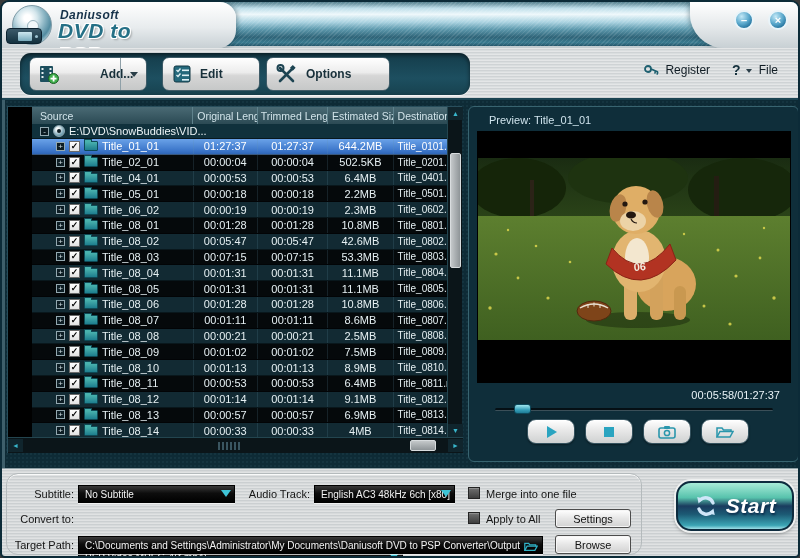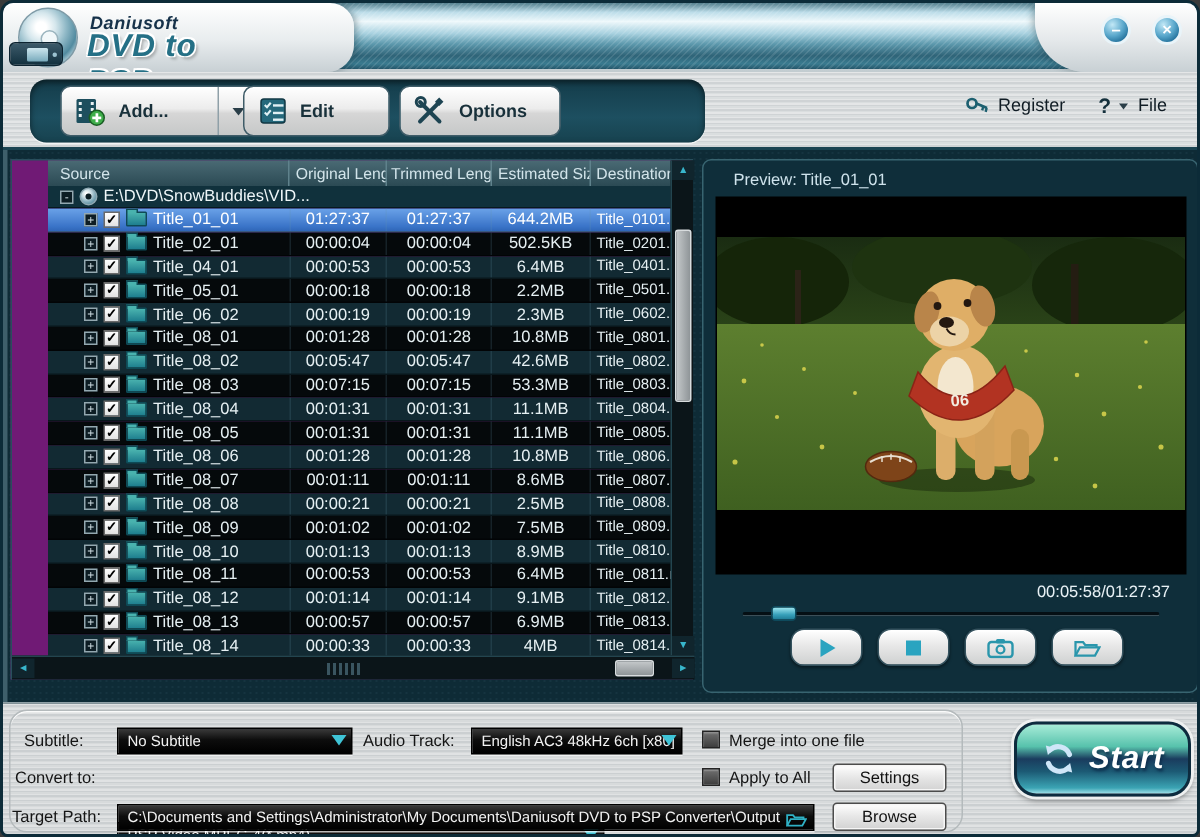--- a/index.html
+++ b/index.html
@@ -52,42 +52,42 @@
     background:repeating-linear-gradient(180deg,#e4e6e7 0 1px,#cfd3d5 1px 2px,#dadedf 2px 3px);
     border-bottom:2px solid #1b4452; }
   .tool-well { position:absolute; left:18px; top:5px; width:450px; height:42px; border-radius:11px;
     background:linear-gradient(180deg,#143c4a,#1d4f60 60%,#17424f);
     box-shadow:inset 0 2px 4px rgba(0,0,0,.55), 0 1px 0 rgba(255,255,255,.7); }
   .tbtn { position:absolute; top:4px; height:34px; border-radius:7px;
     background:linear-gradient(180deg,#ffffff,#ececec 45%,#d6d6d6 55%,#c6c8c8);
     border:1px solid #3f5c68; box-shadow:inset 0 1px 0 #fff;
     display:flex; align-items:center; color:#18303a; font-size:12px; font-weight:bold; cursor:default; }
   .tbtn .lbl { padding-left:8px; }
-  #btn-add { left:20px; width:132px; }
+  #btn-add { left:9px; width:118px;gap:32px; }
   #btn-add .split { position:absolute; right:0; top:0; width:26px; height:100%;
     border-left:1px solid #8fa0a8; display:flex; align-items:center; justify-content:center; }
   #btn-edit { left:130px; width:98px; margin-left:12px; }
-  #btn-options { left:246px; width:108px; }
+  #btn-options { left:246px; width:124px; }
   .caret { width:0; height:0; border-left:4px solid transparent; border-right:4px solid transparent;
     border-top:5px solid #2a3e48; }
   .reg-help { position:absolute; right:24px; top:14px; display:flex; align-items:center; gap:22px;
     font-size:12px; color:#101c24; }
   .reg-item { display:flex; align-items:center; gap:5px; cursor:default; }
   .qmark { font-weight:bold; font-size:14px; color:#14303c; }
   .mini-caret { width:0; height:0; border-left:3px solid transparent; border-right:3px solid transparent;
     border-top:4px solid #2a3e48; margin:2px 2px 0 0; }
   
   .main { position:absolute; left:0; top:98px; width:800px; height:368px;
     background:#0e2b36; border-left:3px solid #3e5f6b; border-right:3px solid #3e5f6b; }
   .main::before { content:""; position:absolute; inset:0;
     background-image:radial-gradient(rgba(110,170,190,.07) 1px, transparent 1px);
     background-size:4px 4px; pointer-events:none; }
   
   .table-panel { position:absolute; left:2px; top:6px; width:455px; height:347px;
-    border:1px solid #284e5c; background:#701a75;padding-left:24px; }
+    border:1px solid #284e5c; background:#000000;padding-left:24px; }
   .thead { display:flex; height:17px;
     background:linear-gradient(180deg,#4a6a74,#2b4a54); color:#d2e4ea; font-size:10.5px; }
   .hc { display:flex; align-items:center; border-right:1px solid #5f828c; height:100%;
     white-space:nowrap; overflow:hidden; }
   .hc1 { width:165px; padding-left:8px; }
   .hc2 { width:66px; padding-left:4px; } .hc3 { width:72px; padding-left:3px; }
   .hc4 { width:67px; padding-left:4px; } .hc5 { width:69px; padding-left:4px; border-right:none; }
   .rootrow { display:flex; align-items:center; height:15px; background:#10313c; color:#eef6f8;
     font-size:11px; gap:4px; padding-left:8px; border-bottom:1px solid rgba(0,0,0,.5); }
   .expander { width:9px; height:9px; background:#0d1d24; border:1px solid #93a8b0; color:#cfdde2;
@@ -150,21 +150,21 @@
   .pbtn { width:48px; height:25px; border-radius:9px;
     background:linear-gradient(180deg,#ffffff,#e8e8e8 45%,#cfd1d1);
     border:1px solid #35525e; box-shadow:inset 0 1px 0 #fff,0 1px 2px rgba(0,0,0,.4);
     display:flex; align-items:center; justify-content:center; cursor:default; }
   
   .bottombar { position:absolute; left:0; top:466px; width:800px; height:92px;
     background:repeating-linear-gradient(180deg,#e0e2e3 0 1px,#cbcfd1 1px 2px,#d7dadb 2px 3px);
     border-top:1px solid #8fa0a6; }
   .bgroup { position:absolute; left:4px; top:4px; width:636px; height:82px; border-radius:12px;
     border:1px solid #b4babc; box-shadow:inset 0 1px 0 rgba(255,255,255,.85); }
-  .blabel { position:absolute; font-size:11px; color:#151515; text-align:left; }
+  .blabel { position:absolute; font-size:11px; color:#151515; text-align:right; }
   .dd, .tinput { position:absolute; height:18px; background:linear-gradient(180deg,#3a3a3a,#0d0d0d 45%,#000);
     border:1px solid #000; box-shadow:0 1px 0 rgba(255,255,255,.7); color:#f2f2f2; font-size:10px;
     display:flex; align-items:center; padding-left:6px; white-space:nowrap; overflow:hidden; }
   .ddchev { position:absolute; right:3px; top:4px; width:0; height:0;
     border-left:5px solid transparent; border-right:5px solid transparent; border-top:7px solid #3fc4d6; }
   .bcheck { position:absolute; width:12px; height:12px;
     background:linear-gradient(180deg,#707070,#3e3e3e); border:1px solid #242424;
     box-shadow:inset 0 1px 1px rgba(255,255,255,.25); }
   .sbtn { position:absolute; width:76px; height:19px; border-radius:3px;
     background:linear-gradient(180deg,#ffffff,#e6e6e6 50%,#d2d2d2);

